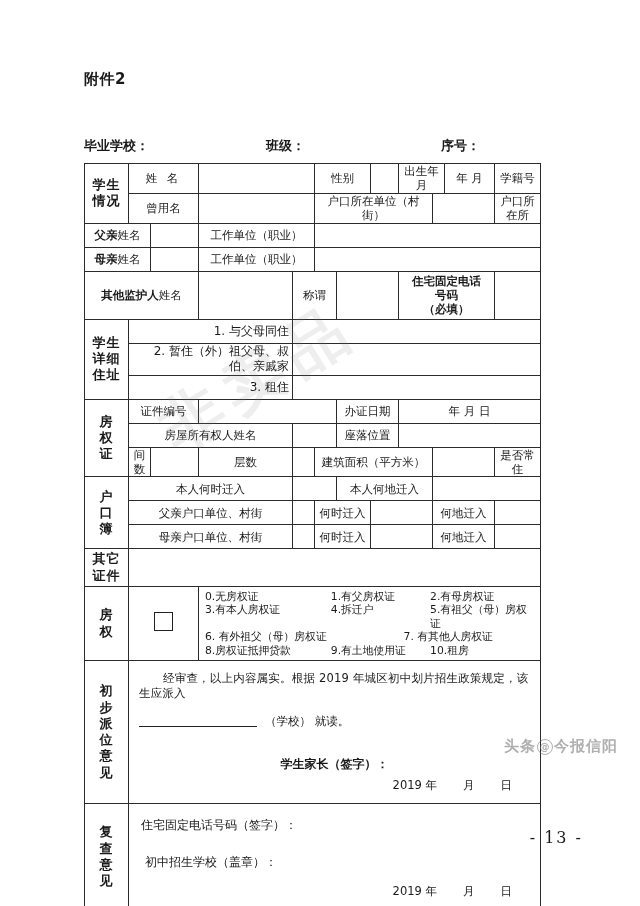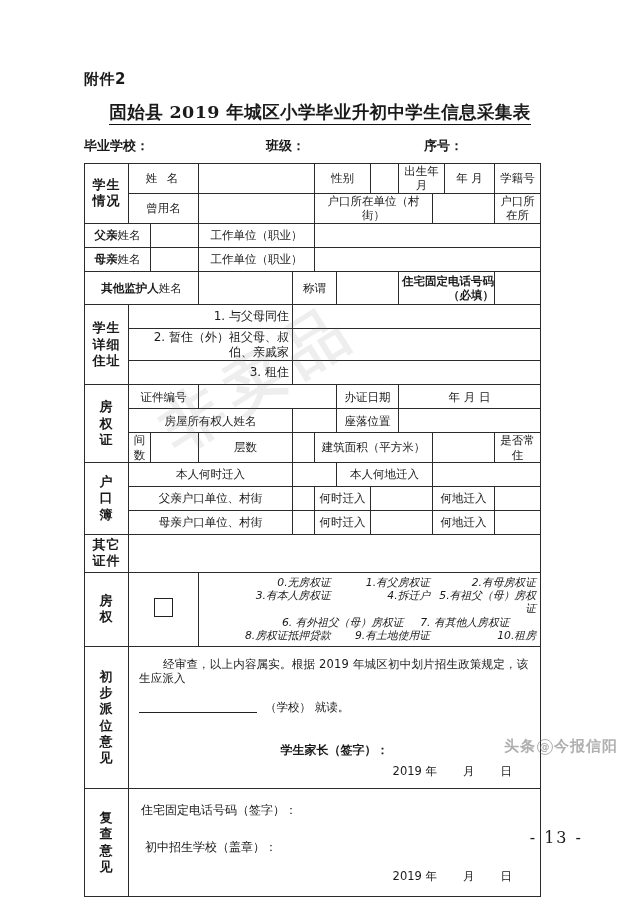--- a/index.html
+++ b/index.html
@@ -56,21 +56,21 @@
     font-size: 13px;
     font-weight: 700;
   }
   .subhead .sh {
     position: absolute;
     top: 0;
     white-space: nowrap;
   }
   .sh-school { left: 0px; }
   .sh-class  { left: 182px; }
-  .sh-seq    { left: 340px; }
+  .sh-seq    { left: 357px; }
 
   
   .tbl {
     position: absolute;
     left: 84px;
     top: 163px;
     width: 456px;
     border-collapse: collapse;
     table-layout: fixed;
     font-size: 11.5px;
@@ -94,39 +94,38 @@
   .ctr { text-align: center; }
   .spread2 { letter-spacing: 3px; }
   .mixed-bold b { font-weight: 700; text-align: right; }
   .mixed-bold i { font-style: normal; font-weight: 400; }
 
   .tall { height: 30px; }
   .tall2 { height: 32px; }
 
   .phone-cell {
     font-weight: 700;
-    text-align: right;
+    text-align: center;
     line-height: 1.3;
     font-size: 11.5px;
-    padding: 2px 0 !important;
+    padding: 2px 12px !important;
   }
 
   .addr-opt {
     font-size: 12px;
     text-align: right;
     line-height: 1.35;
   }
 
   
   .prop-opts {
     font-size: 10.8px;
     line-height: 1.55;
     padding: 3px 4px 3px 6px !important;
-    text-align: right;
-    font-style: italic;
+    text-align: left;
   }
   .prop-row {
     display: flex;
     width: 100%;
   }
   .prop-row > span { display: block; }
   .pc1 { width: 38%; }
   .pc2 { width: 30%; }
   .pc3 { width: 32%; }
   .pc-wide { width: 60%; }
@@ -244,21 +243,20 @@
     margin: 0 1px;
   }
 </style>
 </head>
 <body>
 
 <div class="page">
 
   <div class="attach-label">附件2</div>
 
-  <div class="doc-title"><span class="u">固始县 2019 年城区小学毕业升初中学生信息采集表</span></div>
 
   <div class="subhead">
     <span class="sh sh-school">毕业学校：</span>
     <span class="sh sh-class">班级：</span>
     <span class="sh sh-seq">序号：</span>
   </div>
 
   <table class="tbl">
     <colgroup>
       <col style="width:44px">

